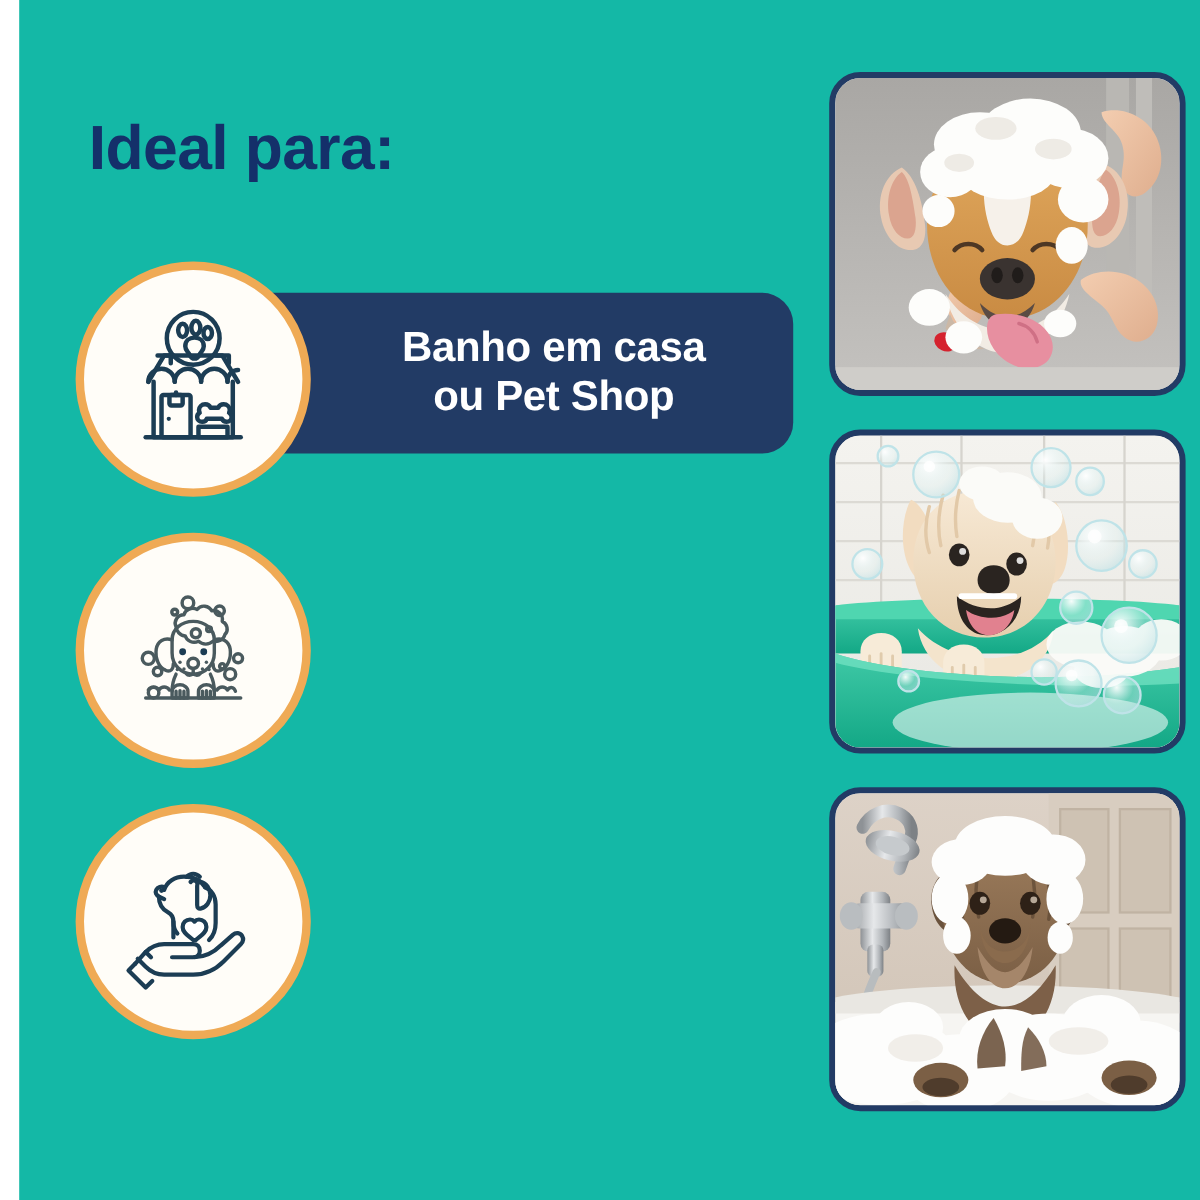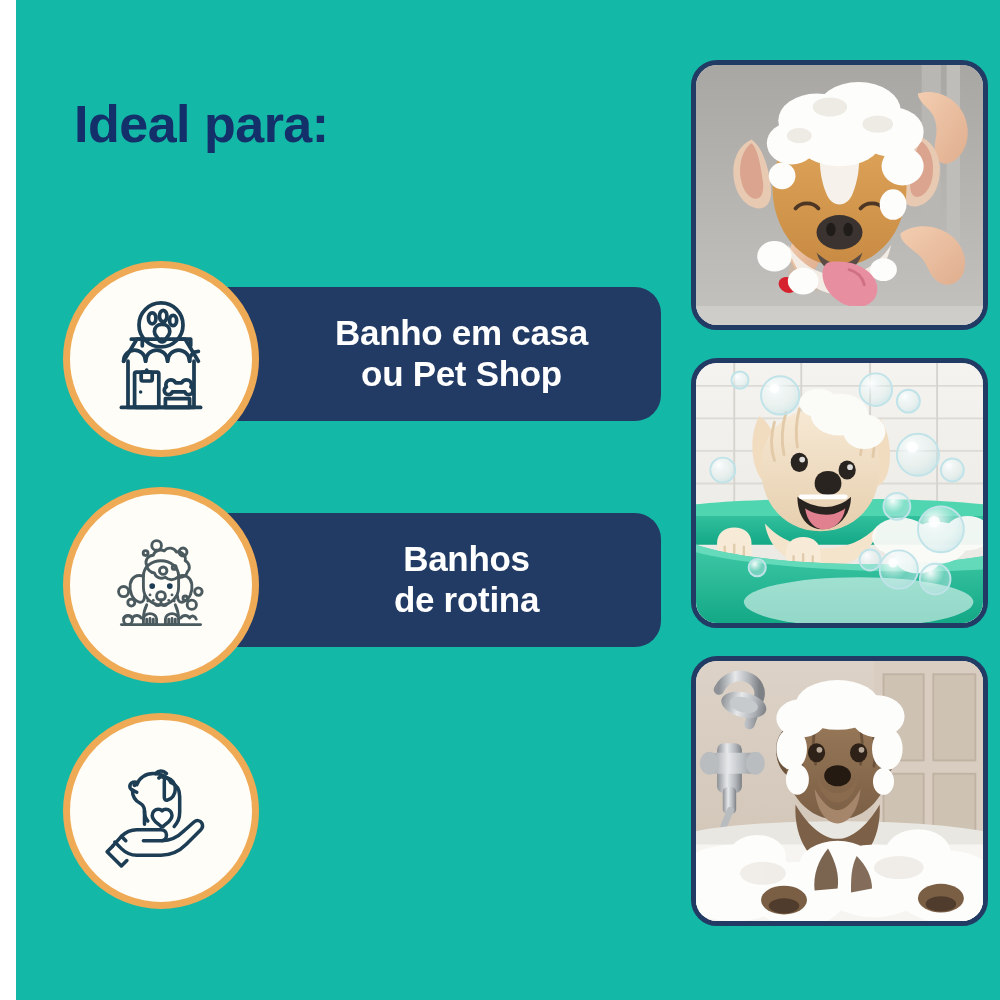--- a/index.html
+++ b/index.html
@@ -39,21 +39,20 @@
     white-space: nowrap;
   }
 
   
   #features {
     position: absolute;
     left: 0;
     top: 0;
     width: 660px;
     height: 732px;
-    margin-top: 43px;
   }
 
   .feature-row {
     position: absolute;
     left: 0;
     width: 660px;
     height: 210px;
   }
   .feature-row.r1 { top: 216px; }
   .feature-row.r2 { top: 442px; }
@@ -178,24 +177,20 @@
 
             <path d="M69 79c-2.6 0-4.6 2-4.6 4.4 0 .7.2 1.4.5 2-1.1.6-1.9 1.8-1.9 3.2 0 2 1.7 3.7 3.8 3.7 1.6 0 3-1 3.5-2.4h11.4c.6 1.4 2 2.4 3.6 2.4 2.1 0 3.8-1.7 3.8-3.7 0-1.4-.8-2.6-1.9-3.2.3-.6.5-1.3.5-2 0-2.4-2-4.4-4.6-4.4-1.9 0-3.5 1.1-4.2 2.7H73.2C72.5 80.1 70.9 79 69 79z"></path>
 
             <path d="M64 96h22v8H64z"></path>
           </svg>
         </span>
       </div>
     </div>
 
     <div class="feature-row r2">
-      <div class="feature-pill">
-        <div class="feature-label">Banhos
-de rotina</div>
-      </div>
       <div class="feature-circle">
         <span class="glyph">
           <svg viewBox="0 0 120 120" fill="none" stroke="#4a5a5e" stroke-width="2.6" stroke-linecap="round" stroke-linejoin="round">
 
             <path d="M47 42c-2-4 1-9 6-9 1-4 6-6 10-4 3-4 9-3 11 1 5-1 9 3 8 8 4 2 5 7 2 10-1 4-5 6-9 5-3 3-8 3-11 0-4 2-9 0-10-4-4 0-7-4-7-7z"></path>
 
             <path d="M44 52c0-8 7-14 16-14s16 6 16 14v10c0 9-7 16-16 16s-16-7-16-16V52z"></path>
 
             <path d="M44 52c-6-2-11 1-12 7-1 7 2 14 7 16 4 2 6-1 6-5"></path>
             <path d="M76 52c6-2 11 1 12 7 1 7-2 14-7 16-4 2-6-1-6-5"></path>

